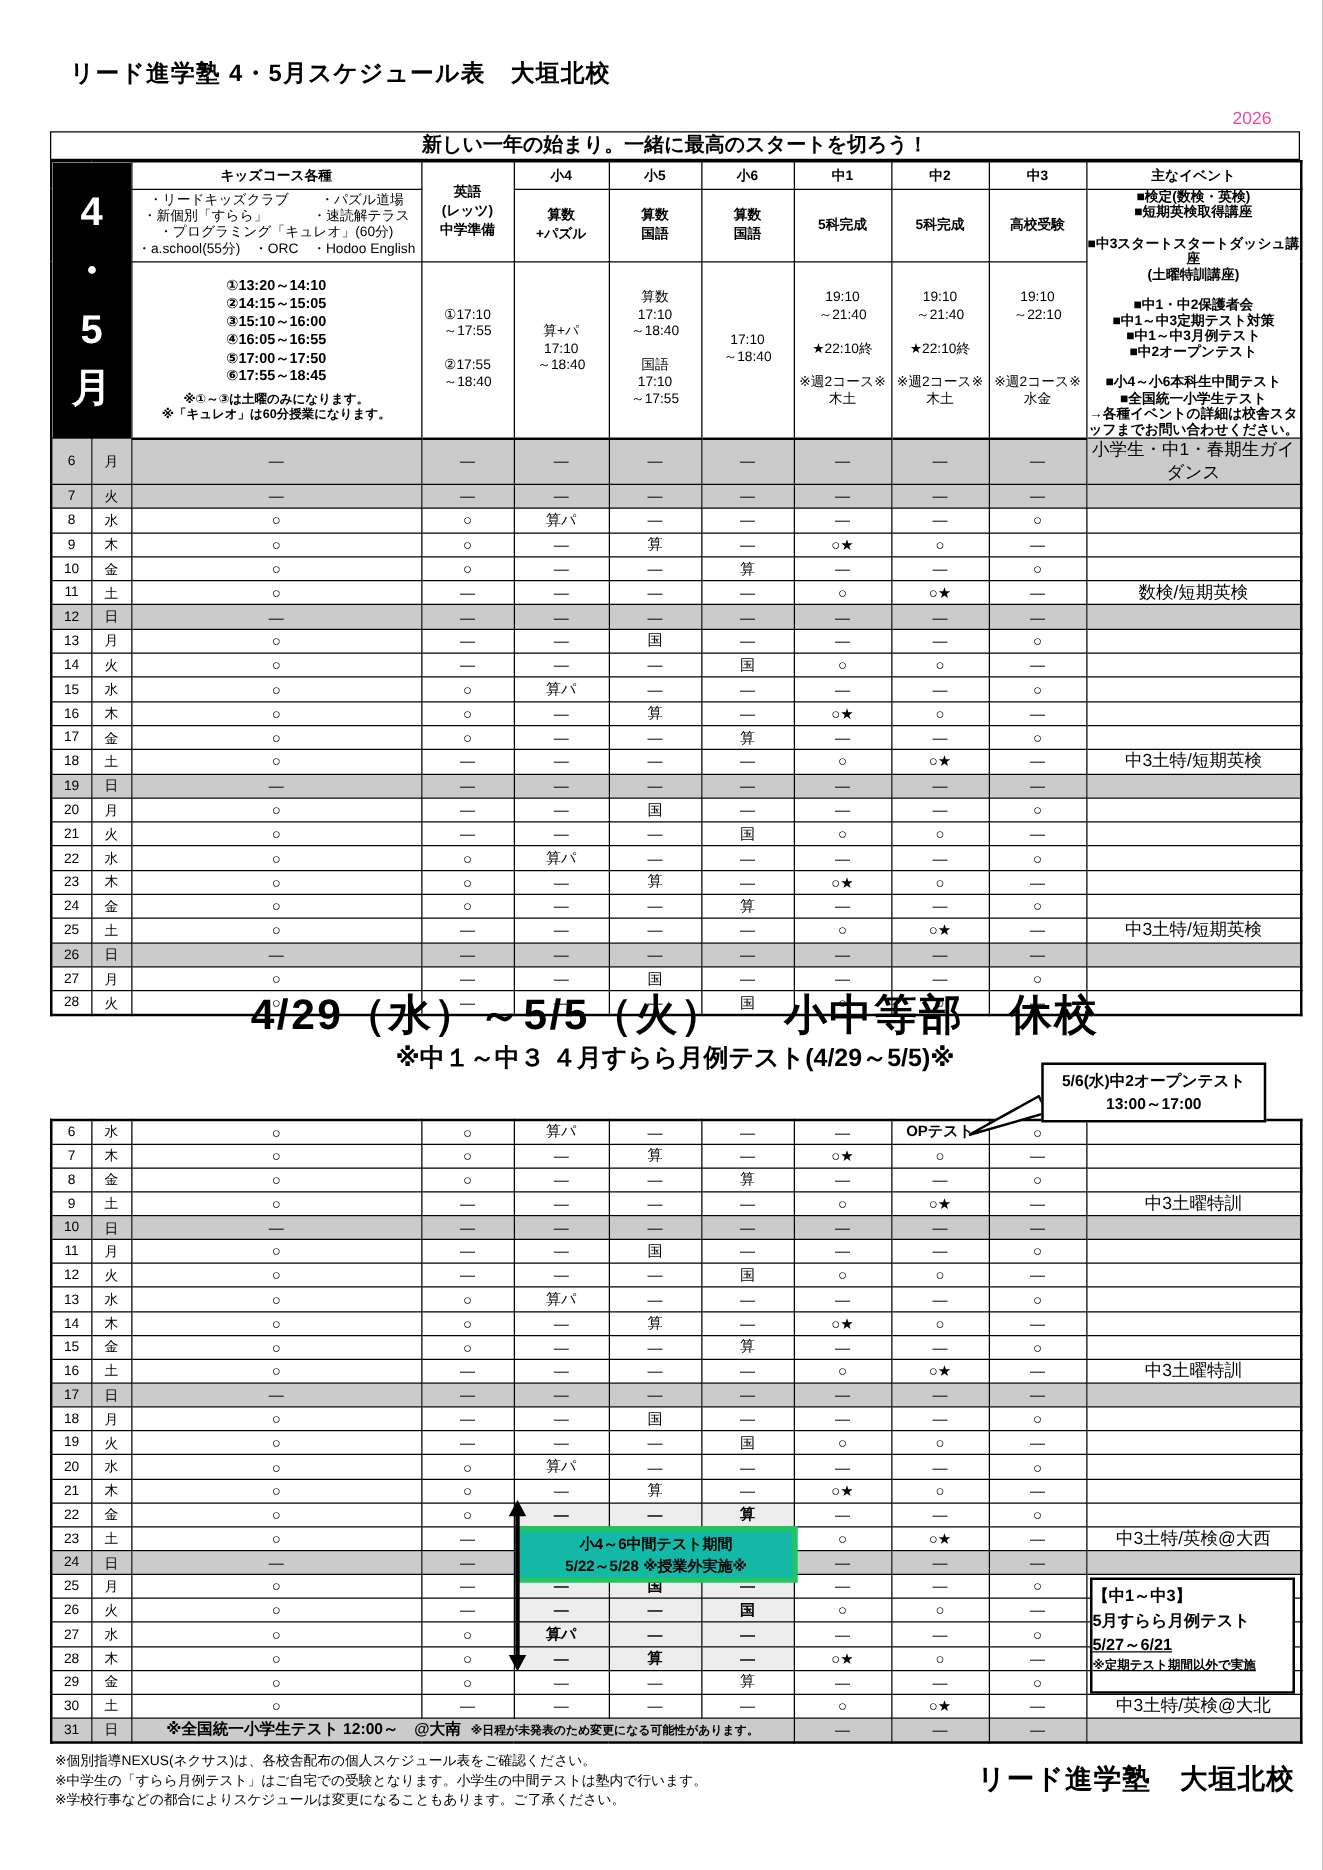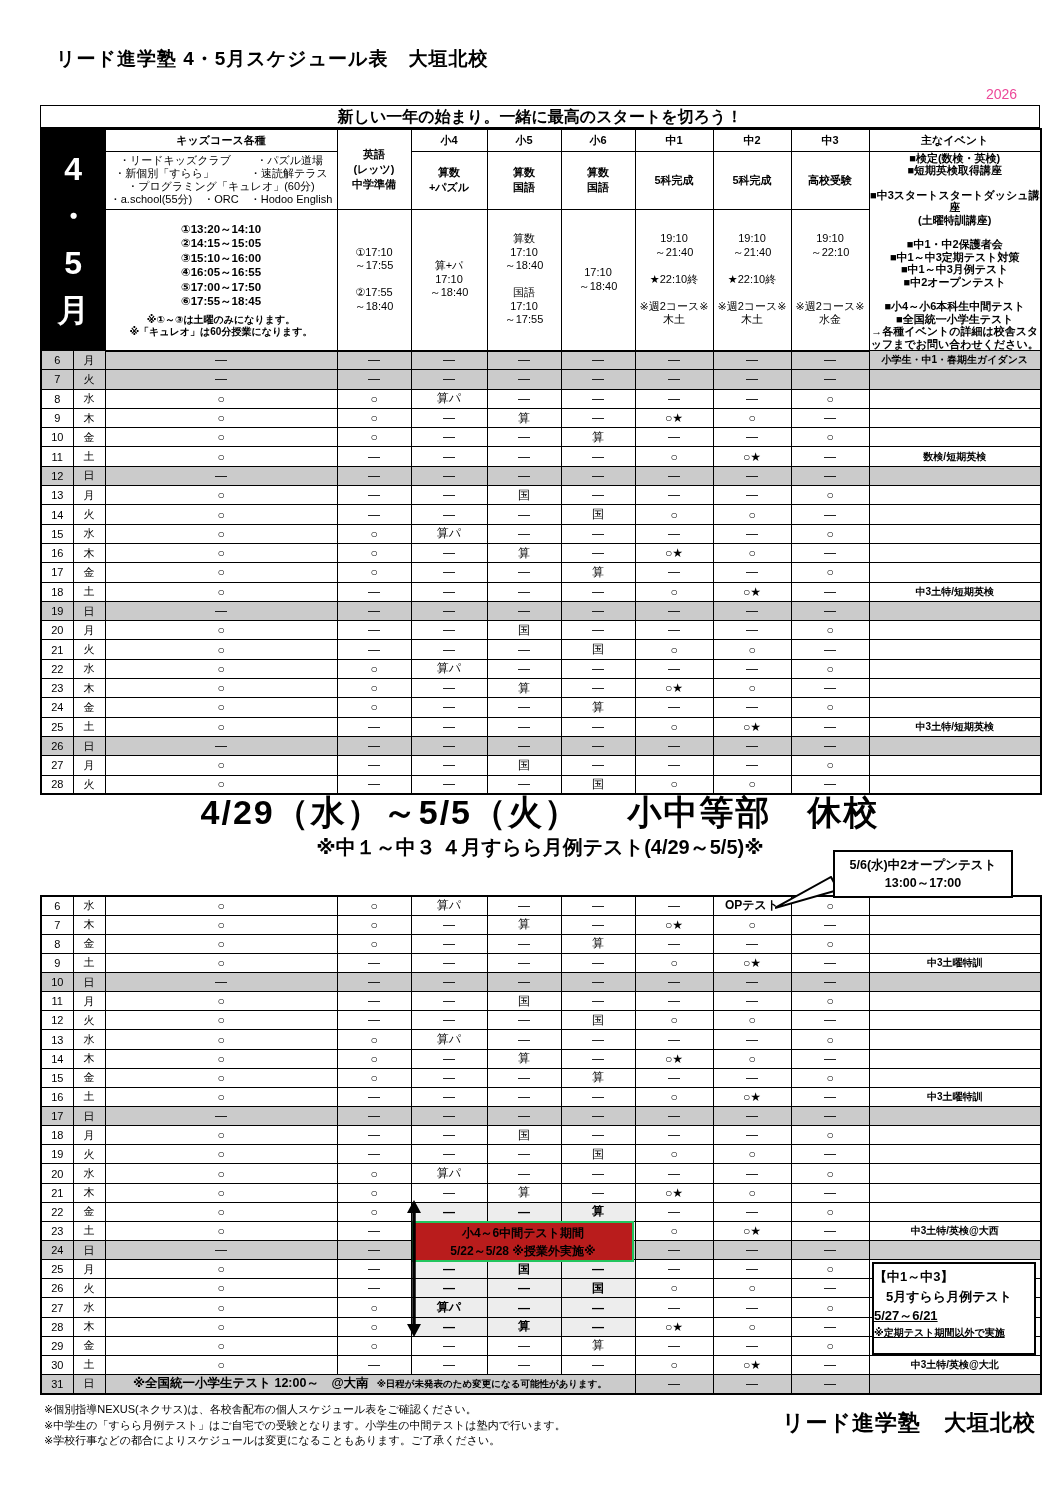--- a/index.html
+++ b/index.html
@@ -30,48 +30,48 @@
   .kids-times{white-space:pre-line;font-size:11.5px;line-height:14.5px;font-weight:bold;}
   .kids-notes{font-size:10px;margin-top:5px;white-space:pre-line;line-height:12px;font-weight:bold;}
   .events-body{text-align:left;vertical-align:top;font-size:10px;line-height:12.4px;
                white-space:pre-line;padding:3px 3px;font-weight:bold;}
 
   #april-table tbody tr{height:19.3px;}
   #may-table tbody tr{height:19.15px;}
   tbody td.day{font-size:11px;}
   tbody td.wday{font-size:11px;border-left:1px dotted #555;}
   tbody td.sym{font-size:12px;}
-  tbody td.event{font-size:10px;font-weight:bold;}
+  tbody td.event{font-size:14px;font-weight:normal;}
   tr.gray td{background:#cbcbcb;}
   td.tp{background:#ededed;font-weight:bold;}
   td.bold{font-weight:bold;}
   td.merged-note{text-align:left;padding-left:14px;}
   .mn-main{font-weight:bold;font-size:12.5px;}
   .mn-sub{font-weight:bold;font-size:9.5px;margin-left:8px;}
 
   #holiday-banner{left:40px;top:790px;width:1000px;text-align:center;}
   #hb1{font-size:34px;font-weight:bold;line-height:44px;letter-spacing:2px;}
   #hb2{font-size:20px;font-weight:bold;line-height:26px;}
 
   #callout{left:833px;top:850px;width:176px;height:44px;border:2px solid #000;background:#fff;
            text-align:center;z-index:6;}
   #callout .c1{font-size:12.5px;font-weight:bold;line-height:20px;margin-top:3px;}
   #callout .c2{font-size:12.5px;font-weight:bold;line-height:17px;}
   #callout-tail{left:775px;top:876px;z-index:5;}
 
   #test-arrow{left:404px;top:1200px;z-index:8;}
-  #test-box{left:412px;top:1221px;width:218px;height:37px;border:2px solid #22c55e;background:#b91c1c;
+  #test-box{left:412px;top:1221px;width:218px;height:37px;border:4px solid #22c55e;background:#14b8a6;
             z-index:7;text-align:center;}
   #test-box .tb1{font-size:12px;font-weight:bold;line-height:19px;margin-top:1px;}
   #test-box .tb2{font-size:12px;font-weight:bold;line-height:16px;}
 
   #monthly-box{left:872px;top:1262px;width:160px;height:89px;border:2px solid #000;background:#fff;
                z-index:7;text-align:left;}
   #monthly-box .mb1{font-size:13px;font-weight:bold;line-height:20px;margin-top:3px;}
-  #monthly-box .mb2{font-size:13px;font-weight:bold;line-height:19px;padding-left:12px;}
+  #monthly-box .mb2{font-size:13px;font-weight:bold;line-height:19px;}
   #monthly-box .mb3{font-size:13px;font-weight:bold;line-height:19px;text-decoration:underline;}
   #monthly-box .mb4{font-size:10px;font-weight:bold;line-height:16px;text-decoration:underline;}
 
   #footnotes{left:44px;top:1402px;font-size:11px;line-height:15.5px;}
   #footer-logo{right:22px;top:1408px;font-size:22px;font-weight:bold;letter-spacing:1px;}
 </style>
 </head>
 <body>
 
 <div id="page">

